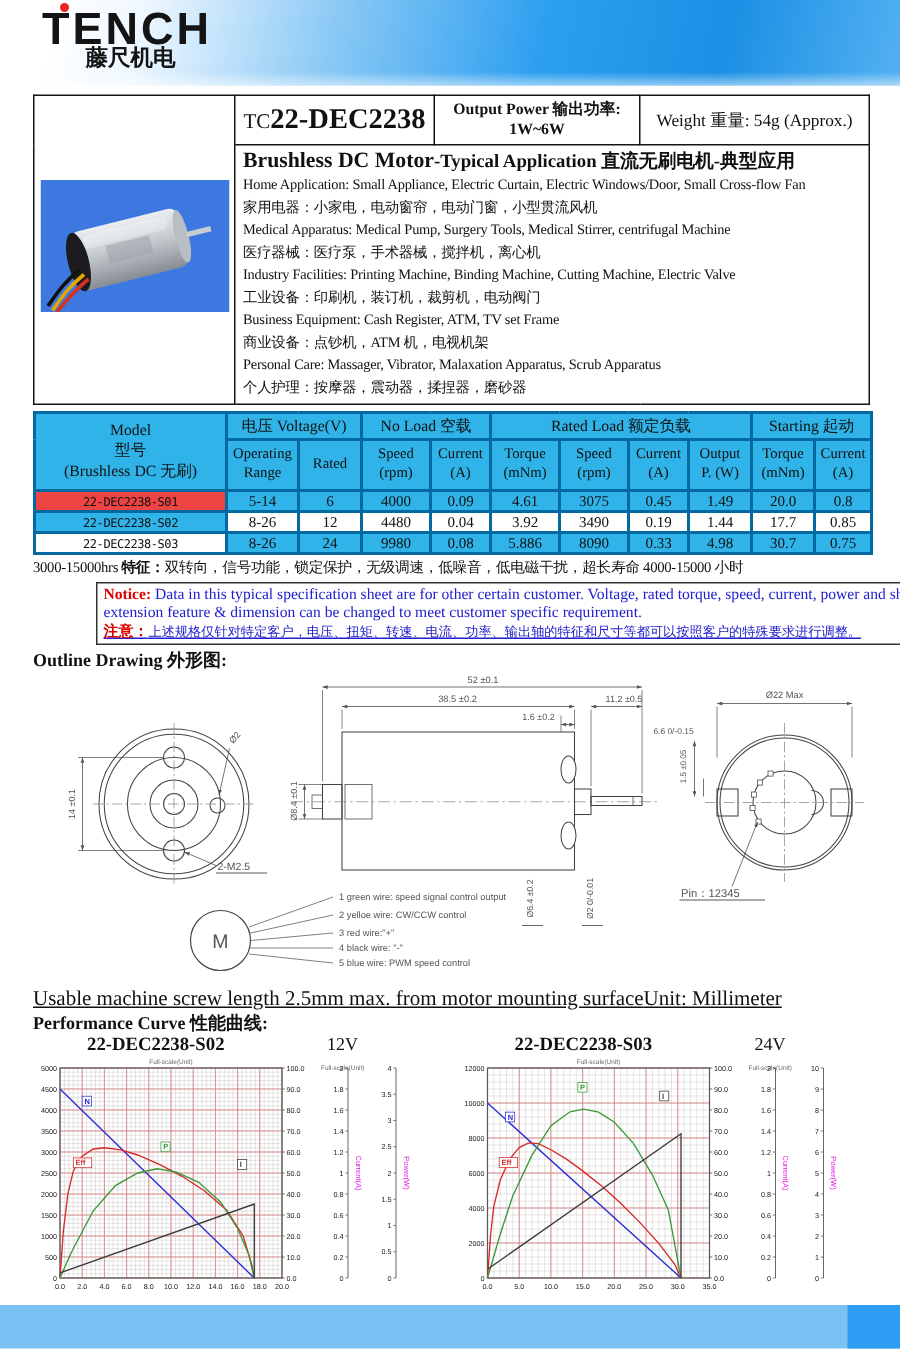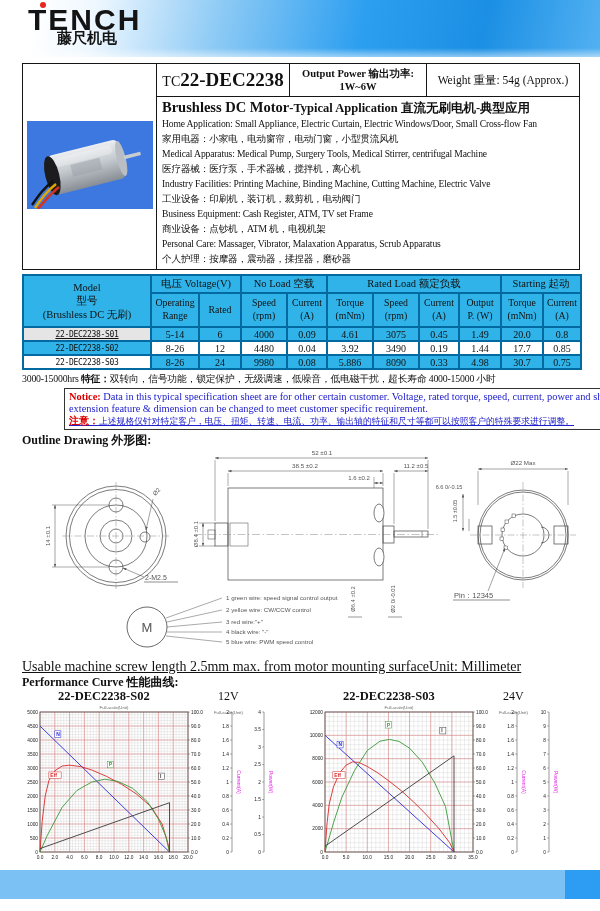--- a/index.html
+++ b/index.html
@@ -32,21 +32,21 @@
   
   .photo{display:inline-block;width:126px;height:88px;}
   
   .spec{width:558px;margin-top:4px;table-layout:fixed;font-size:10px;text-align:center;}
   .spec td{border:2px solid #0369a1;padding:0;margin-left:12px;}
   .spec .h td{background:#2fb3e8;font-size:10.5px;height:16px;}
   .spec .h2 td{background:#2fb3e8;font-size:9.8px;line-height:1.3;white-space:pre-line;height:32px;}
   .spec .model-h{background:#2fb3e8;font-size:10.3px;line-height:1.3;white-space:pre-line;}
   .spec .dr td{height:12px;}
   .spec .model{font-family:"DejaVu Sans Mono",monospace;font-size:8px;letter-spacing:-0.3px;}
-  .spec .r0 .c{background:#2fb3e8;} .spec .r0 .model{background:#e5e5e5;text-decoration:underline;}
+  .spec .r0 .c{background:#2fb3e8;} .spec .r0 .model{background:#ef4444;}
   .spec .r1 .c{background:#ffffff;} .spec .r1 .model{background:#2fb3e8;}
   .spec .r2 .c{background:#2fb3e8;} .spec .r2 .model{background:#ffffff;}
   
   .charact{margin-top:3px;width:558px;overflow:hidden;}
   .charact .ln{font-size:9.8px;letter-spacing:-0.2px;white-space:nowrap;height:12.5px;line-height:12.5px;}
   .charact b.lbl{font-size:11px;}
   .notice{margin-top:2px;width:548px;border:1px solid #333;padding:2px 4px;overflow:hidden;margin-left:42px;}
   .notice .en{font-size:10.4px;color:#2020cc;line-height:1.18;}
   .notice .en b{color:#dd0000;}
   .notice .cn{font-size:8.8px;color:#2020cc;text-decoration:underline;white-space:nowrap;height:12px;line-height:12px;}

